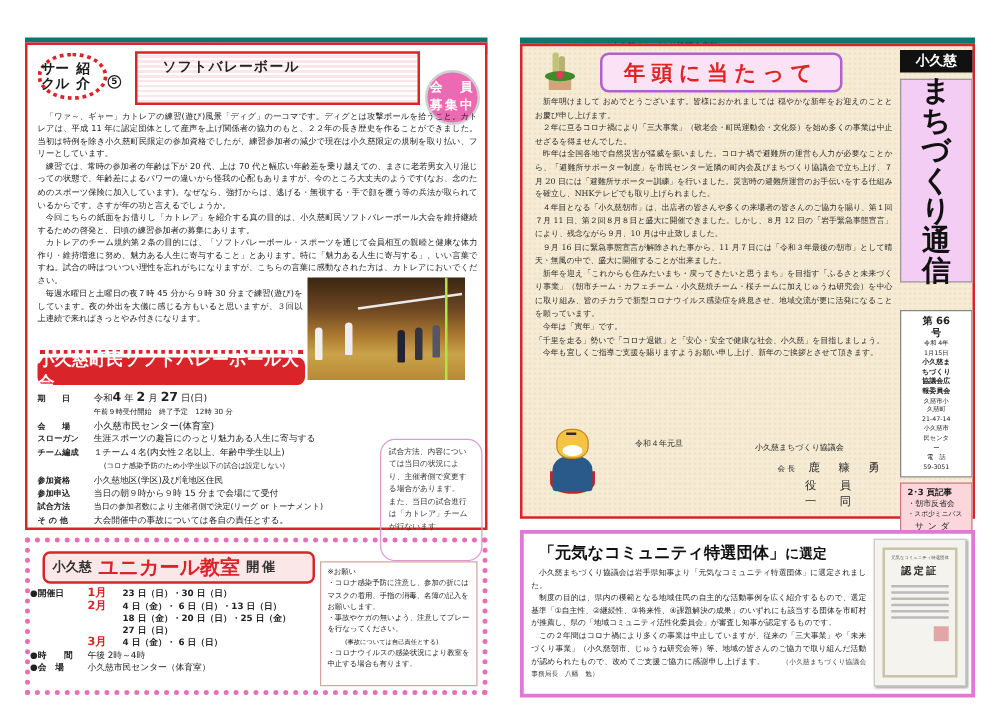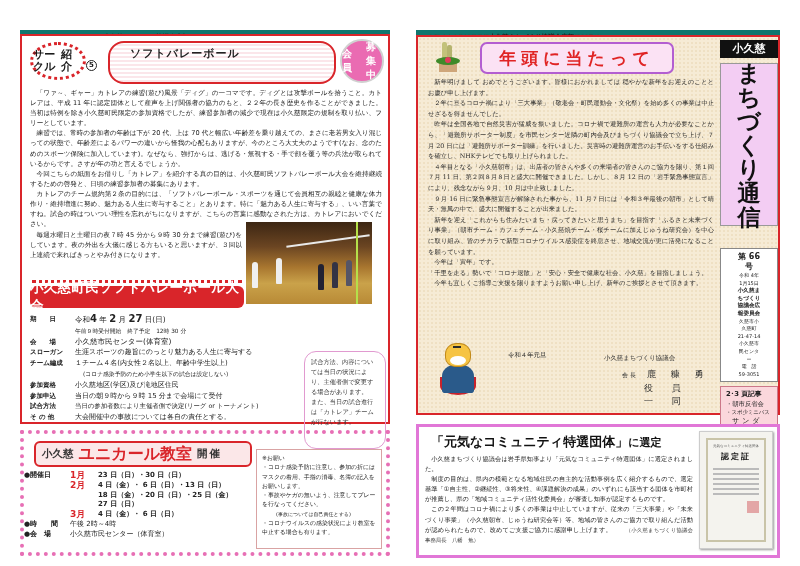--- a/index.html
+++ b/index.html
@@ -11,25 +11,25 @@
 
   .hdr { position: absolute; top: 30px; height: 14px; border: 6px solid #0f766e; background: #fff; display: flex; align-items: center; padding: 0 6px; font-size: 6px; color: #444; font-family: "DejaVu Serif", serif; }
   .left .hdr { left: 20px; width: 370px; }
   .right .hdr { left: 16px; width: 364px; }
   .hdr .center { font-family: "DejaVu Sans", sans-serif; font-weight: bold; color: #222; font-size: 6.5px; }
 
   
   .lbox { position: absolute; left: 20px; top: 34px; width: 370px; height: 390px; border: 2px solid #d9252a; background: #fff; }
   .circle-badge { position: absolute; left: 8px; top: 6px; width: 56px; height: 38px; border-radius: 50%; border: 3px dotted #d9252a; display: flex; flex-direction: row; align-items: center; justify-content: center; font-weight: bold; font-size: 11px; line-height: 12px; }
   .circle-num { position: absolute; left: 64px; top: 24px; width: 11px; height: 11px; border: 1px solid #222; border-radius: 50%; font-size: 7px; text-align: center; line-height: 9px; font-weight: bold; }
-  .title-box { position: absolute; left: 86px; top: 5px; width: 228px; height: 43px; border: 2px solid #d9252a; border-radius: 16px; background: repeating-linear-gradient(0deg, #fbe6ea 0 2px, #fff 2px 4px), #fff; background-blend-mode: multiply; }
+  .title-box { position: absolute; left: 86px; top: 5px; width: 228px; height: 43px; border: 2px solid #d9252a; border-radius: 0; background: repeating-linear-gradient(0deg, #fbe6ea 0 2px, #fff 2px 4px), #fff; background-blend-mode: multiply; }
   .title-box .sub { position: absolute; left: 20px; top: 3px; font-size: 11px; font-weight: bold; letter-spacing: 1px; color: #222; }
   .title-box .main { position: absolute; left: 22px; top: 17px; font-size: 19px; font-weight: bold; color: #d9252a; white-space: nowrap; }
   .title-box .main .suffix { color: #333; font-weight: normal; font-size: 17px; }
-  .recruit { position: absolute; left: 318px; top: 3px; width: 44px; height: 44px; border-radius: 50%; background: #ea6bb2; border: 2px solid #d0d0d0; color: #fff; font-weight: bold; font-size: 10px; line-height: 14px; display: flex; flex-direction: row; align-items: center; justify-content: center; letter-spacing: 2px; }
+  .recruit { position: absolute; left: 318px; top: 20px; width: 44px; height: 44px; border-radius: 50%; background: #ea6bb2; border: 2px solid #d0d0d0; color: #fff; font-weight: bold; font-size: 10px; line-height: 14px; display: flex; flex-direction: column; align-items: center; justify-content: center; letter-spacing: 2px; }
 
   .body-text { position: absolute; left: 8px; font-size: 6.6px; line-height: 10.1px; color: #1a1a1a; text-align: justify; }
   .body-text p { text-indent: 1em; }
   .photo { position: absolute; left: 224px; top: 186px; width: 126px; height: 82px; background: linear-gradient(180deg, #3c2613 0%, #6b4522 30%, #a8762f 55%, #caa24a 75%, #b88a36 100%); overflow: hidden; }
   .photo .net { position: absolute; left: 40px; top: 18px; width: 84px; height: 2px; background: #e9e9e9; transform: rotate(-8deg); }
   .photo .pole { position: absolute; left: 110px; top: 0; width: 2px; height: 82px; background: #b5e04a; }
   .photo .p { position: absolute; width: 6px; height: 26px; border-radius: 3px 3px 1px 1px; }
 
   .dotsep { position: absolute; left: 10px; top: 244px; width: 210px; border-top: 3px dotted #d9252a; }
   .event-title { position: absolute; left: 8px; top: 250px; width: 214px; height: 22px; background: #d9252a; border-radius: 6px; color: #fff; font-weight: bold; font-size: 13.5px; display: flex; align-items: center; justify-content: center; letter-spacing: 0.3px; }

